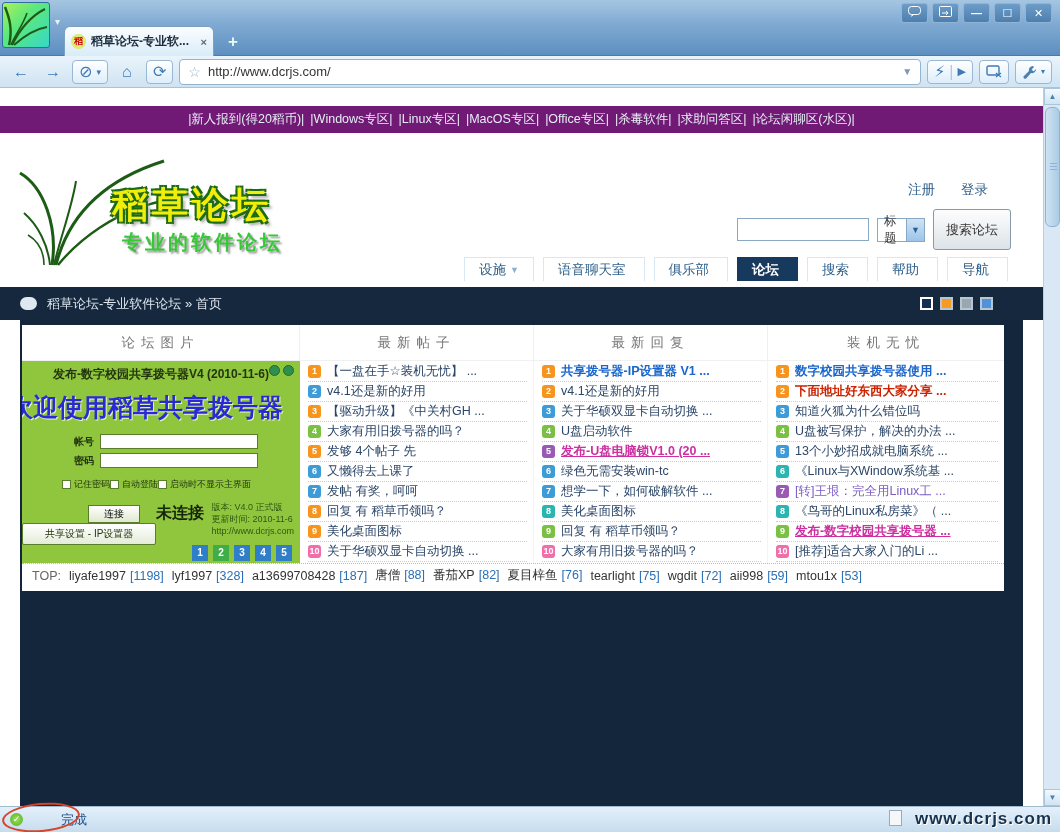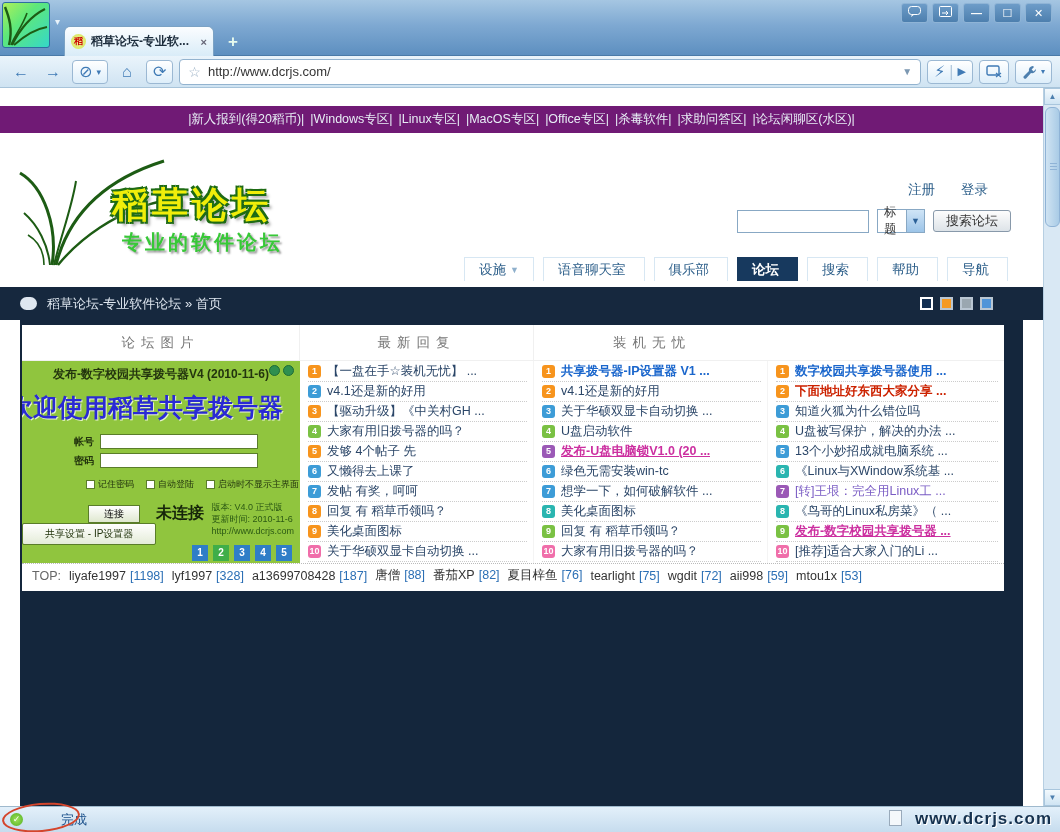--- a/index.html
+++ b/index.html
@@ -55,21 +55,21 @@
     text-shadow:2px 2px 2px #999; letter-spacing:3px; }
   .hdr-links { position:absolute; right:55px; top:48px; display:flex; gap:26px; }
   .hdr-links a, a { color:#2d5f8a; text-decoration:none; font-size:13.5px; }
   .hdr-search { position:absolute; right:32px; top:76px; display:flex; align-items:center; gap:8px; }
   .hdr-search input { width:132px; height:23px; border:1px solid #88a8c4; font-size:12px; padding:0 4px;}
   .sel { height:24px; border:1px solid #88a8c4; background:#fff; display:flex; align-items:center;
     font-size:12.5px; color:#333; }
   .sel .sel-txt { padding:0 6px; flex:1; }
   .sel .sel-arrow { width:18px; height:100%; background:linear-gradient(#cfe4f6,#9cc4e8);
     border-left:1px solid #88a8c4; color:#2a6097; font-size:9px; display:flex; align-items:center; justify-content:center; }
-  .btn-search { height:22px; padding:0 12px; border:1px solid #8899aa; border-radius:3px;
+  .btn-search { height:41px; padding:0 12px; border:1px solid #8899aa; border-radius:3px;
     background:linear-gradient(#fdfdfd,#dde3e8); font-size:13px; color:#333; }
 
   .tabsrow { position:absolute; left:0; top:169px; width:1008px; height:30px; display:flex;
     justify-content:flex-end; gap:9px; }
   .ftab { min-width:50px; padding:0 14px; height:24px; background:#fff; border:1px solid #d7e7f3;
     border-bottom:none; color:#2d5f8a; font-size:13.5px; display:flex; align-items:center;
     justify-content:center; gap:4px; }
   .ftab.active { background:#17395e; color:#fff; font-weight:bold; border-color:#17395e; }
   .ftab .arr { font-size:9px; color:#8fb0cc; }
 
@@ -112,21 +112,21 @@
   
   .dialer { width:278px; height:202px; background:#90c53e; position:relative; overflow:hidden; }
   .d-title { text-align:center; font-size:12px; font-weight:bold; color:#23350e; padding-top:5px; }
   .d-dots { position:absolute; right:6px; top:4px; display:flex; gap:3px; }
   .d-dots i { width:11px; height:11px; border-radius:50%; background:#2f8f4f; border:1px solid #1d6b36; }
   .d-welcome { font-size:25px; font-weight:bold; color:#2a2ad4; white-space:nowrap; margin:8px 0 10px -14px;
     text-shadow:1px 1px 0 #e7f3cf; }
   .d-row { display:flex; align-items:center; margin:4px 0 4px 52px; gap:6px; }
   .d-row label { font-size:10px; color:#23350e; font-weight:bold; }
   .d-row input { width:158px; height:15px; border:1px solid #5a7d2a; }
-  .d-cbs { display:flex; gap:12px; margin:10px 0 0 64px; }
+  .d-cbs { display:flex; margin:10px 0 0 40px; }
   .d-cb { display:flex; align-items:center; gap:3px; font-size:9px; color:#23350e; }
   .d-cb i { width:9px; height:9px; background:#fff; border:1px solid #5a7d2a; }
   .d-connect { display:flex; align-items:center; gap:16px; margin:12px 0 0 66px; }
   .d-connect button { width:52px; height:18px; background:linear-gradient(#fff,#dfe8cf);
     border:1px solid #5a7d2a; font-size:10px; }
   .d-status { font-size:16px; font-weight:bold; color:#16250a; }
   .d-info { position:absolute; right:6px; bottom:26px; text-align:left; font-size:9px; color:#2c5a14;
     line-height:12px; }
   .d-setbtn { position:absolute; left:0px; bottom:18px; background:linear-gradient(#fff,#e4ecd8);
     border:1px solid #5a7d2a; border-radius:2px; font-size:10px; padding:3px 22px; color:#23350e; }
@@ -331,20 +331,21 @@
 
           <i class="sq" style="background: rgb(79, 148, 216);"></i>
 
       </span>
     </div>
 
     <div class="wrapper">
       <div class="board">
         <div class="bhead">
           <div class="bcol1">论坛图片</div>
+          <div class="bcol2">最新帖子</div>
           <div class="bcol3">最新回复</div>
           <div class="bcol4">装机无忧</div>
         </div>
         <div class="bbody">
           <div class="bcol1">
             <div class="dialer">
               <div class="d-dots">
                   <i></i>
                   <i></i>
                 </div>

